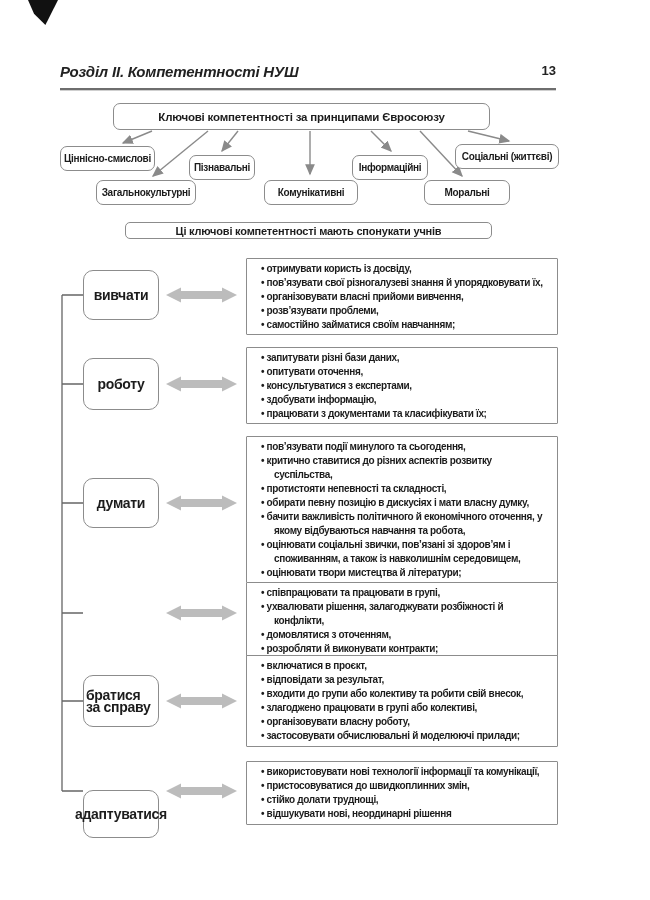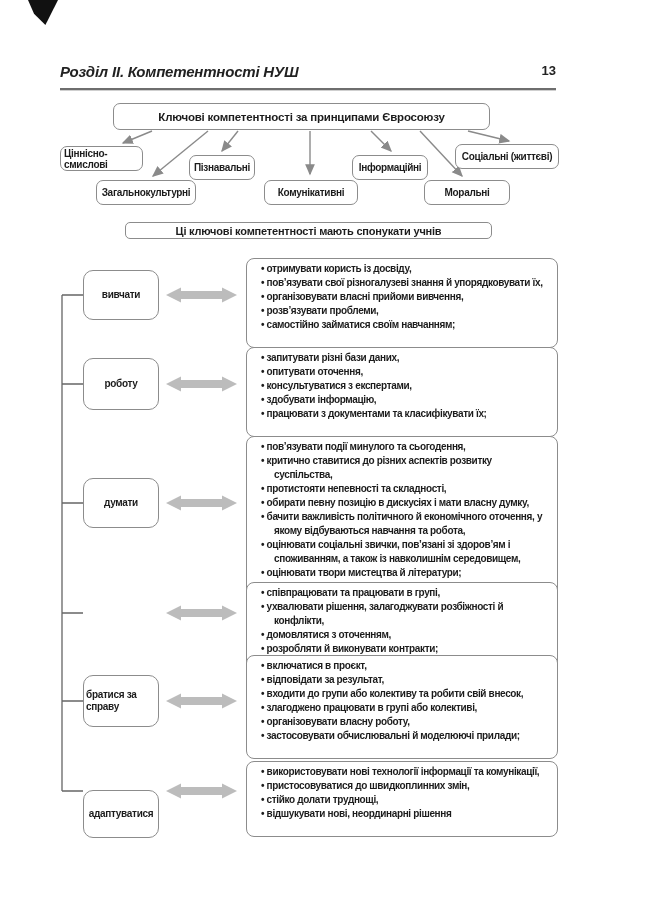--- a/index.html
+++ b/index.html
@@ -45,47 +45,47 @@
   .root-box{
     left:113px;top:103px;width:377px;height:27px;
     border-radius:7px;
     font-size:11.5px;font-weight:bold;letter-spacing:-0.2px;
   }
   .cat{
     height:25px;border-radius:7px;
     font-size:10px;font-weight:bold;letter-spacing:-0.3px;
     padding:0 3px;
   }
-  .cat-0{left:60px;top:146px;width:83px;}
+  .cat-0{left:60px;top:146px;width:95px;}
   .cat-1{left:189px;top:155px;width:66px;}
   .cat-2{left:352px;top:155px;width:76px;}
   .cat-3{left:455px;top:144px;width:104px;}
   .cat-4{left:96px;top:180px;width:100px;}
   .cat-5{left:264px;top:180px;width:94px;}
   .cat-6{left:424px;top:180px;width:86px;}
   .banner{
     left:125px;top:222px;width:367px;height:17px;
     border-radius:5px;
     font-size:11px;font-weight:bold;letter-spacing:-0.2px;
   }
   .lbox{
     left:83px;width:76px;border-radius:10px;
-    font-size:10px;font-weight:bold;letter-spacing:-0.3px;
+    font-size:14px;font-weight:bold;letter-spacing:-0.3px;
     line-height:12px;padding:2px;
   }
   .lbox-0{top:270px;height:50px;}
   .lbox-1{top:358px;height:52px;}
   .lbox-2{top:478px;height:50px;}
   .lbox-3{top:588px;height:50px;}
   .lbox-4{top:675px;height:52px;}
   .lbox-5{top:767px;height:48px;margin-top:23px;}
   .rbox{
-    left:246px;width:312px;border-radius:8px;
+    left:246px;width:312px;border-radius:1px;
     display:block;text-align:left;
-    padding:3px 5px 15px 14px;
+    padding:3px 5px 2px 14px;
   }
   .rbox-0{top:258px;min-height:76px;}
   .rbox-1{top:347px;min-height:75px;}
   .rbox-2{top:436px;min-height:133px;}
   .rbox-3{top:582px;min-height:63px;}
   .rbox-4{top:655px;min-height:92px;}
   .rbox-5{top:761px;min-height:64px;}
   ul.bullets{
     margin:0;padding:0;list-style:none;
     font-size:10px;font-weight:bold;letter-spacing:-0.35px;

